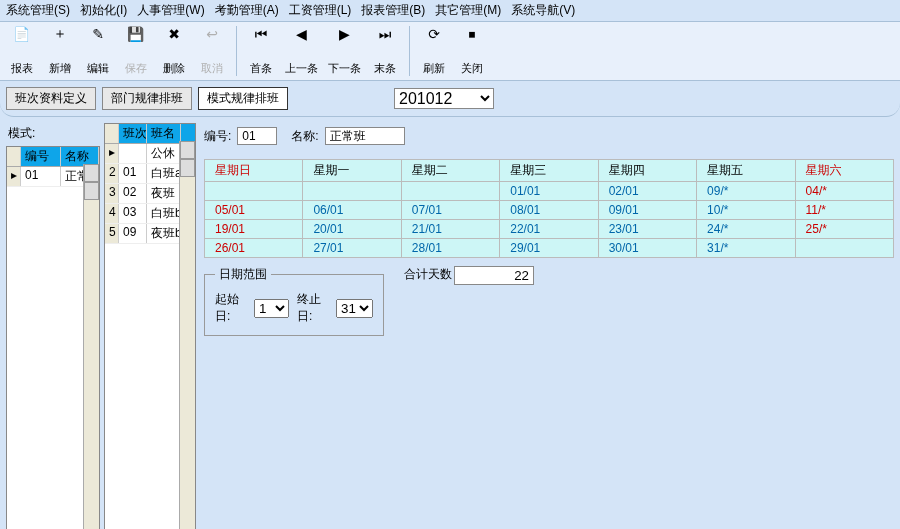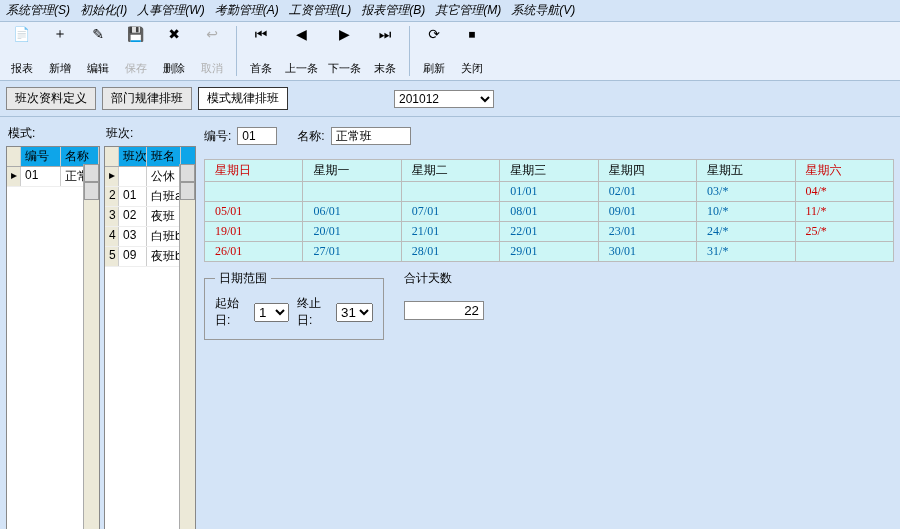--- a/index.html
+++ b/index.html
@@ -10,21 +10,20 @@
     background: #d4e4f7;
     width: 900px;
     height: 529px;
     overflow: hidden;
   }
   .menubar {
     background: #d4e4f7;
     padding: 2px 6px;
     display: flex;
     gap: 10px;
-    font-style: italic;
   }
   .menubar span { cursor: default; }
   .toolbar {
     background: #e8f0fb;
     border-top: 1px solid #a8c0d8;
     border-bottom: 1px solid #a8c0d8;
     display: flex;
     padding: 2px 4px;
     gap: 2px;
   }
@@ -41,33 +40,34 @@
   .tbtn span.lbl { font-size: 11px; margin-top: 19px; }
   .tbtn.disabled { color: #b0b0b0; }
   .tsep { width: 1px; background: #a8c0d8; margin: 2px 4px; }
   .tabbar {
     background: #d4e4f7;
     padding: 6px;
     display: flex;
     align-items: center;
     gap: 6px;
     border-bottom: 1px solid #a8c0d8;
+    border-radius: 14px;
   }
   .tab {
     background: #e8e8e8;
     border: 1px solid #888;
     padding: 2px 8px;
     font-size: 12px;
     cursor: pointer;
   }
   .tab.active { background: #fff; border-color: #333; }
   select.period {
     margin-left: 100px;
     width: 100px;
-    font-size: 12px;
+    font-size: 16px;
     background: #fff;
     border: 1px solid #888;
   }
   .body {
     display: flex;
     padding: 6px;
     gap: 4px;
     height: calc(100% - 80px);
     background: #d4e4f7;
   }
@@ -131,31 +131,31 @@
     border: 1px solid #bbb;
     padding: 2px 10px;
     font-size: 12px;
     text-align: left;
     min-width: 44px;
     height: 17px;
   }
   .cal th { background: #cdf6f6; color: #000; font-weight: normal; }
   .cal th.sun { color: #c00; }
   .cal th.sat { color: #c00; }
-  .cal td { background: #cdf6f6; color: #0066aa; font-family: Liberation Serif, serif; }
+  .cal td { background: #cdf6f6; color: #0066aa; }
   .cal td.red { color: #c00; }
   fieldset {
     border: 1px solid #999;
     padding: 8px 10px 10px;
     margin: 0;
   }
   fieldset legend { font-size: 12px; padding: 0 4px; }
   .rangebox { display:flex; gap:20px; align-items:flex-start; }
   .rangefields { display:flex; align-items:center; gap:8px; }
-  .totbox { display:flex; flex-direction:column; gap:14px; }
+  .totbox { display:flex; flex-direction:row; gap:2px; }
   .totbox input { width:80px; text-align:right; border:1px solid #888; padding:1px 4px; background:#fff; }
   .applygrid { display:flex; flex-wrap:wrap; gap:8px; }
   .abtn {
     width: 58px; height: 22px;
     border: 1px solid #666;
     background: #ece9d8;
     font-size: 12px;
     cursor: pointer;
     display:flex; align-items:center; justify-content:center;
   }
@@ -256,21 +256,20 @@
             <div class="c2">正常班</div>
           </div>
         </div>
       <div class="sb">
           <div class="sb-inner"></div>
         </div>
     </div>
   </div>
 
   <div class="panel" style="width:92px">
-    <div class="title">班次:</div>
     <div class="grid shift">
       <div class="ghead">
         <div class="rowmark"></div>
         <div class="c1">班次</div>
         <div class="c2">班名</div>
       </div>
       <div id="shift-rows">
           <div class="grow">
             <div class="rowmark">▸</div>
             <div class="c1"></div>
@@ -300,21 +299,21 @@
       <div class="sb">
           <div class="sb-inner"></div>
         </div>
     </div>
   </div>
 
   <div class="right">
     <div class="formrow">
       <span>编号:</span>
       <input type="text" style="width: 40px;" value="01">
-      <span style="margin-left:14px">名称:</span>
+      <span style="margin-left:8px">名称:</span>
       <input type="text" style="width: 80px;" value="正常班">
     </div>
 
     <table class="cal">
       <thead>
           <tr id="cal-head">
             <th class="sun">星期日</th>
             <th>星期一</th>
             <th>星期二</th>
             <th>星期三</th>
@@ -323,21 +322,21 @@
             <th class="sat">星期六</th>
           </tr>
         </thead>
       <tbody id="cal-body">
           <tr>
             <td class="red"></td>
             <td></td>
             <td></td>
             <td>01/01</td>
             <td>02/01</td>
-            <td>03/*</td>
+            <td>09/*</td>
             <td class="red">04/*</td>
           </tr>
           <tr>
             <td class="red">05/01</td>
             <td>06/01</td>
             <td>07/01</td>
             <td>08/01</td>
             <td>09/01</td>
             <td>10/*</td>
             <td class="red">11/*</td>

